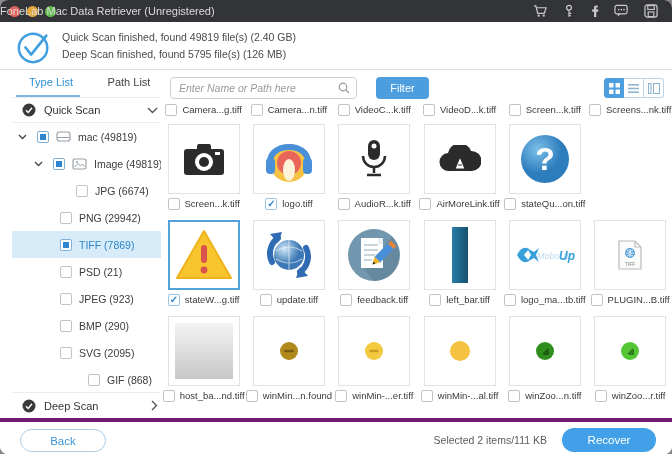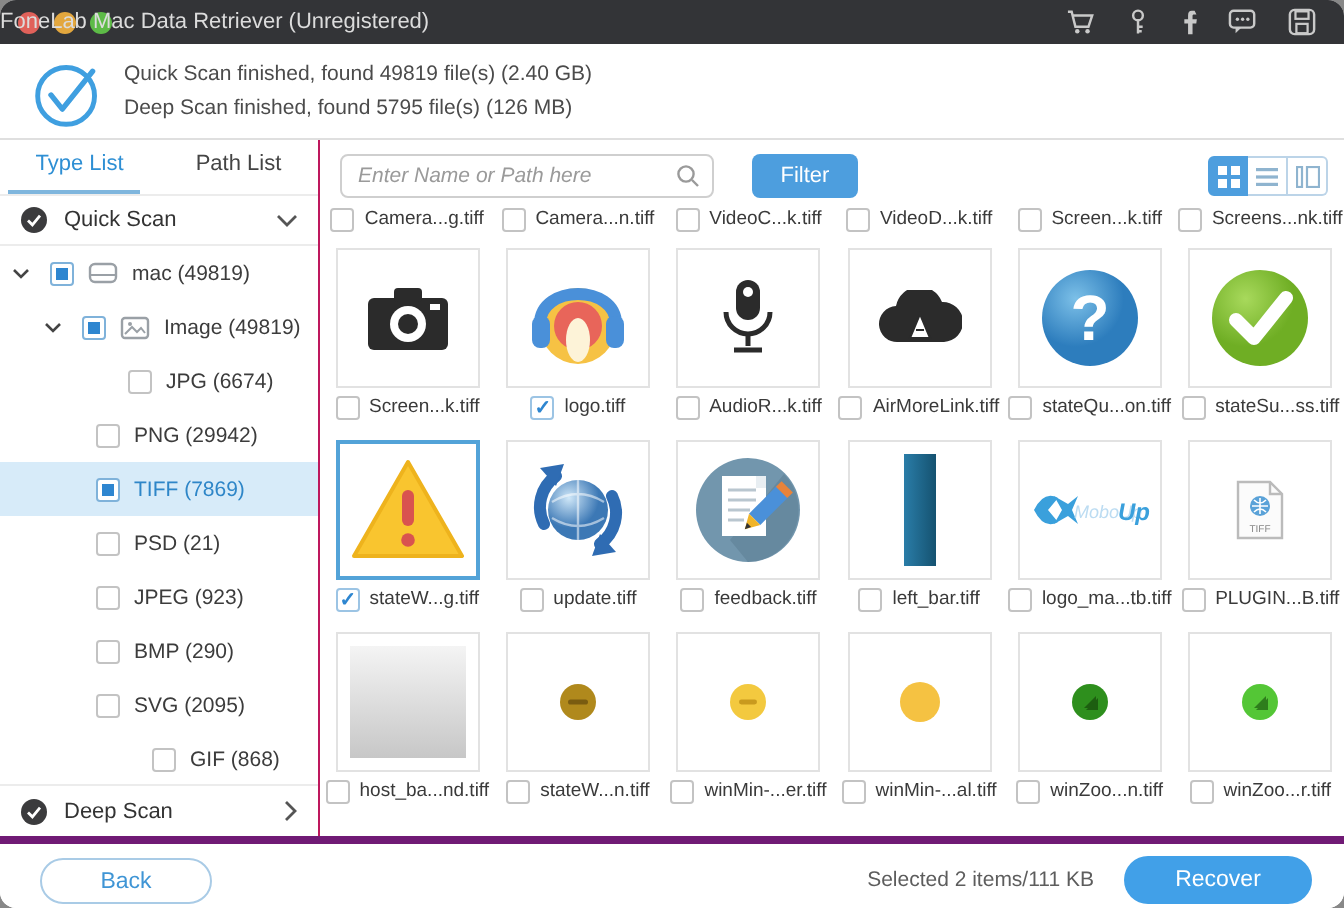--- a/index.html
+++ b/index.html
@@ -15,21 +15,21 @@
   .tb-icons { position:absolute; right:14px; display:flex; gap:15px; align-items:center; }
   .tb-icons svg { display:block; }
 
   
   .statusbar { position:absolute; top:22px; left:0; right:0; height:48px; background:#fff; border-bottom:1px solid #dfdfdf; }
   .status-badge { position:absolute; left:15px; top:7px; }
   .status-lines { position:absolute; left:62px; top:7px; }
   .status-lines div { font-size:10.5px; color:#4b4b4b; line-height:17px; }
 
   
-  .sidebar { position:absolute; top:70px; left:0; width:160px; bottom:36px; background:#fff; border-right:1px solid #be185d; }
+  .sidebar { position:absolute; top:70px; left:12px; width:160px; bottom:36px; background:#fff; border-right:4px solid #be185d; }
   .tabs { display:flex; height:27px; }
   .tab { flex:1; text-align:center; font-size:11px; color:#444; line-height:24px; position:relative; cursor:default; }
   .tab.active { color:#2e8fd4; }
   .tab.active::after { content:""; position:absolute; left:4px; right:10px; bottom:0; height:2px; background:#7fb6dd; }
   .scan-row { height:26px; display:flex; align-items:center; padding:0 10px; border-bottom:1px solid #ececec; border-top:1px solid #ececec; }
   .scan-row .lbl { font-size:11px; color:#333; margin-left:8px; flex:1; }
   .tree { }
   .trow { height:27px; display:flex; align-items:center; font-size:10.5px; color:#3c3c3c; }
   .trow.hl { background:#d7ebf9; color:#2e86c8; }
   .trow .chev { width:10px; display:flex; }
@@ -375,38 +375,20 @@
                 </defs>
                 <circle cx="26" cy="26" r="24" fill="url(#gq)"></circle>
                 <text x="26" y="37" text-anchor="middle" font-family="Liberation Sans,sans-serif" font-size="32" font-weight="bold" fill="#fff">?</text>
               </svg>
             </div>
           <div class="name-line">
               <span class="cb"></span>
               <span class="fname">stateQu...on.tiff</span>
             </div>
         </div>
-        <div class="gcell">
-          <div class="tile">
-              <svg width="52" height="52" viewBox="0 0 52 52">
-                <defs>
-                  <radialGradient id="gs" cx="35%" cy="30%">
-                    <stop offset="0%" stop-color="#a8d95c"></stop>
-                    <stop offset="100%" stop-color="#6fae24"></stop>
-                  </radialGradient>
-                </defs>
-                <circle cx="26" cy="26" r="24" fill="url(#gs)"></circle>
-                <path d="M14 27 L23 36 L39 16" fill="none" stroke="#fff" stroke-width="7" stroke-linecap="round" stroke-linejoin="round"></path>
-              </svg>
-            </div>
-          <div class="name-line">
-              <span class="cb"></span>
-              <span class="fname">stateSu...ss.tiff</span>
-            </div>
-        </div>
       </div>
 
       <div class="grow">
         <div class="gcell">
           <div class="tile selected">
               <svg width="58" height="54" viewBox="0 0 58 54">
                 <path d="M29 3 L56 50 L2 50 Z" fill="#f9c52f" stroke="#eeb31d" stroke-width="2" stroke-linejoin="round"></path>
                 <rect x="26" y="17" width="6" height="18" rx="3" fill="#d9534f"></rect>
                 <circle cx="29" cy="42" r="3.4" fill="#d9534f"></circle>
               </svg>
@@ -527,21 +509,21 @@
         </div>
         <div class="gcell">
           <div class="tile">
               <svg width="22" height="22" viewBox="0 0 22 22">
                 <circle cx="11" cy="11" r="9" fill="#b0891c"></circle>
                 <rect x="6" y="9.7" width="10" height="2.6" rx="1.3" fill="#7a5c10"></rect>
               </svg>
             </div>
           <div class="name-line">
               <span class="cb"></span>
-              <span class="fname">stateW...n.tiff</span>
+              <span class="fname">winMin...n.found</span>
             </div>
         </div>
         <div class="gcell">
           <div class="tile">
               <svg width="22" height="22" viewBox="0 0 22 22">
                 <circle cx="11" cy="11" r="9" fill="#f3c93f"></circle>
                 <rect x="6.5" y="9.8" width="9" height="2.4" rx="1.2" fill="#c99a1e"></rect>
               </svg>
             </div>
           <div class="name-line">

